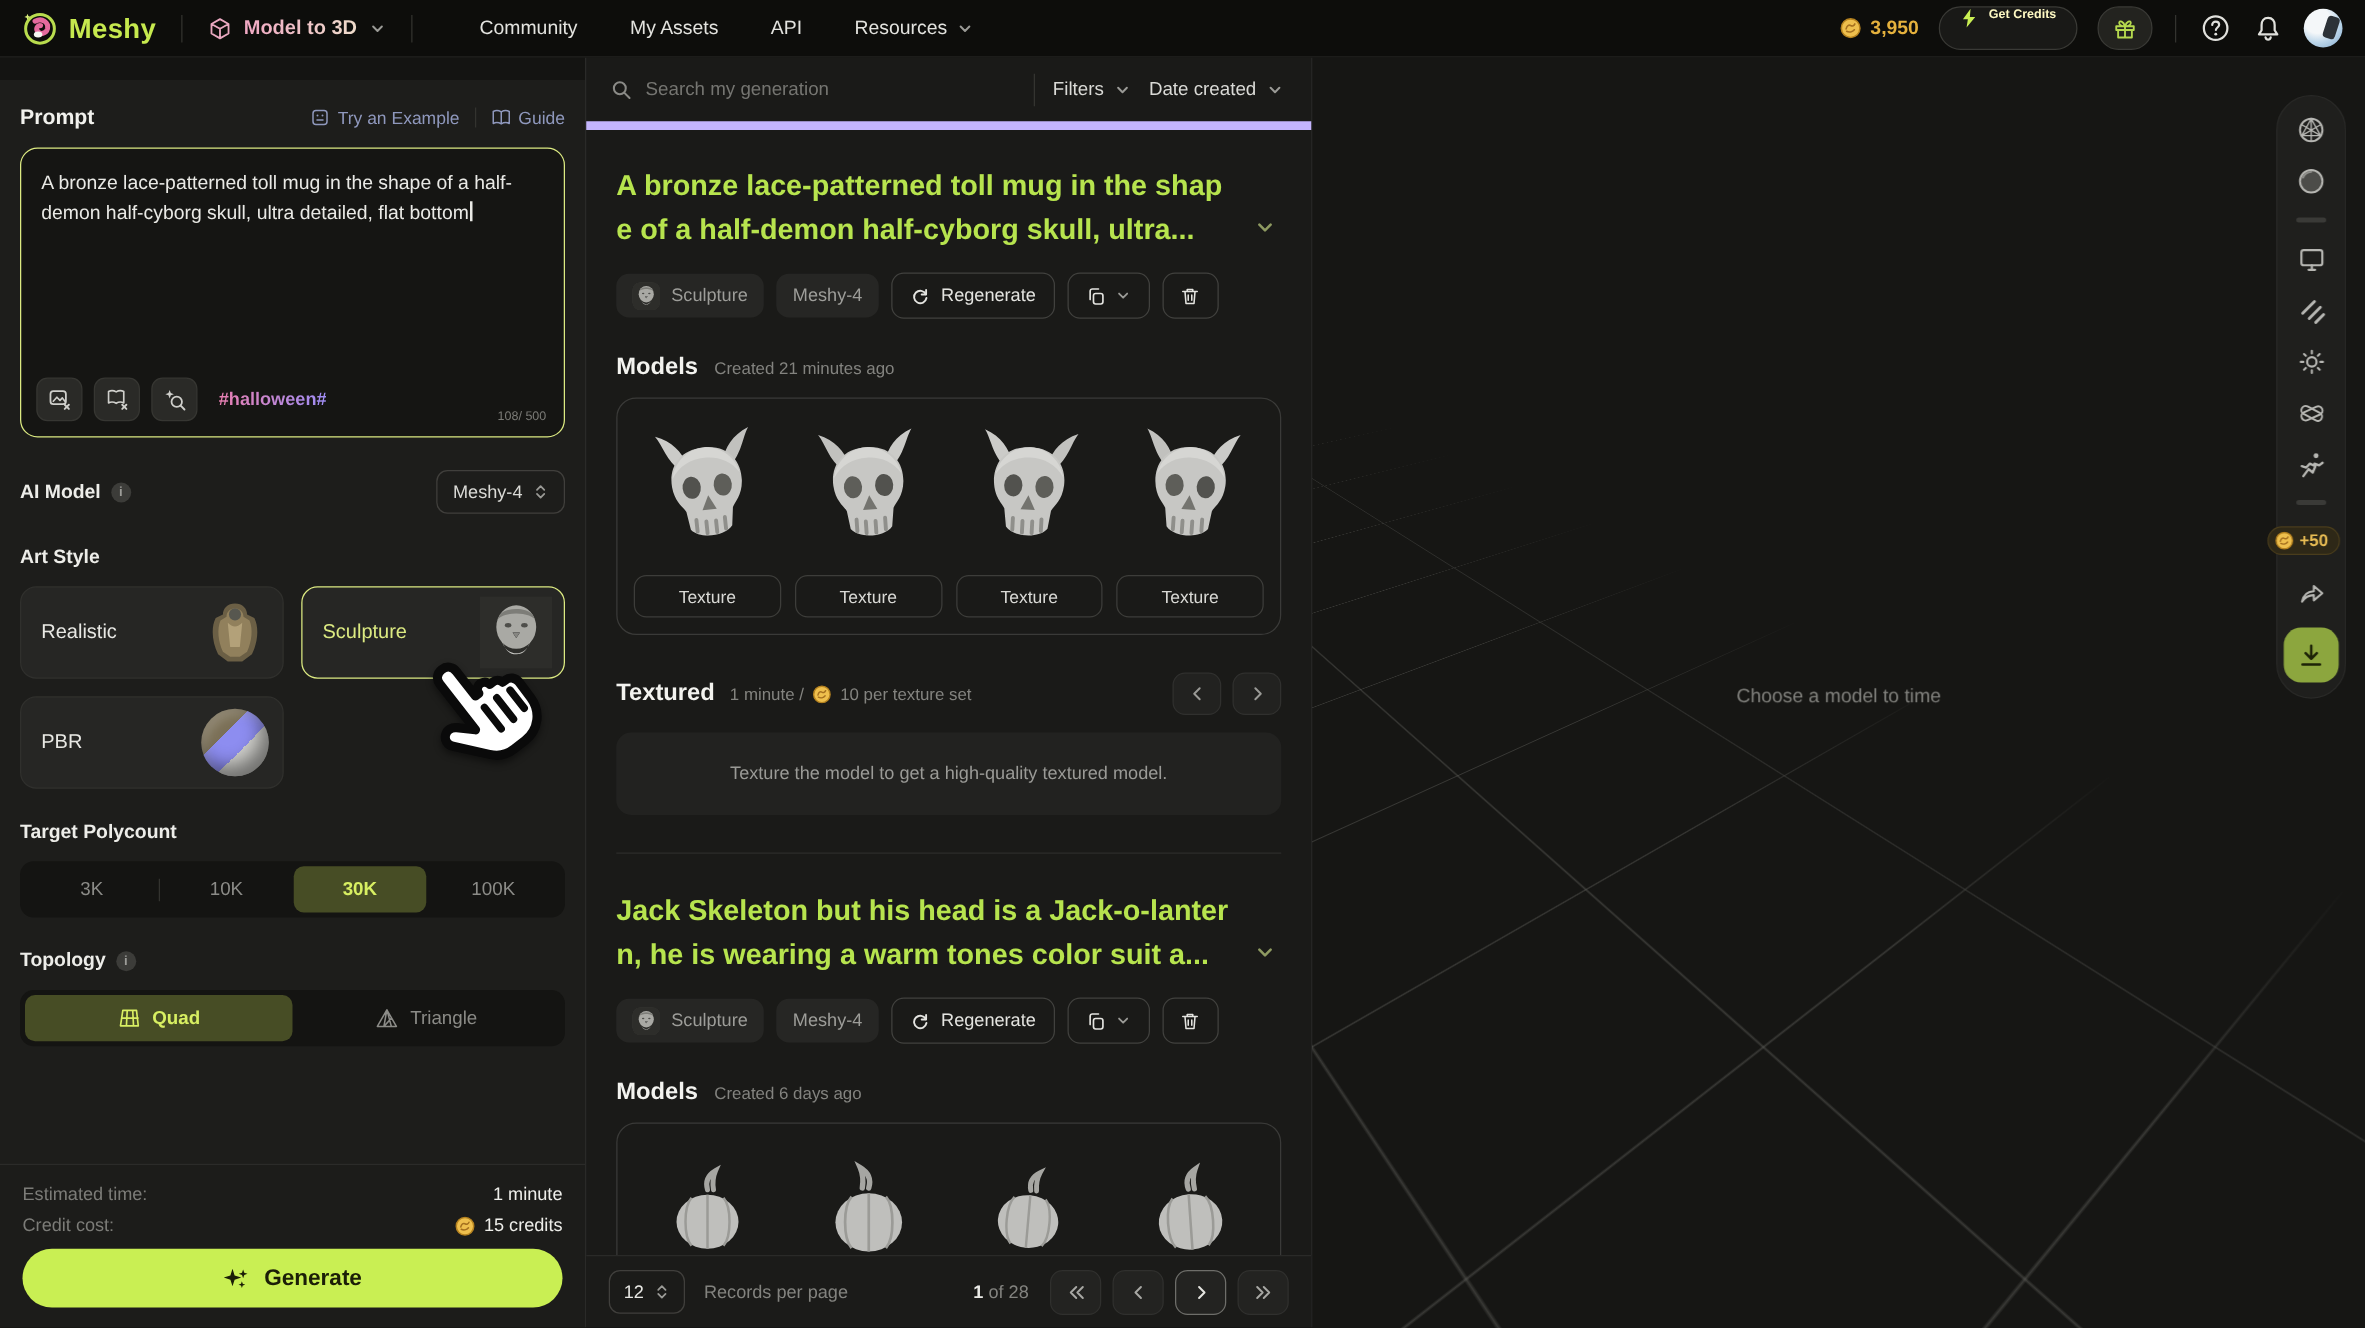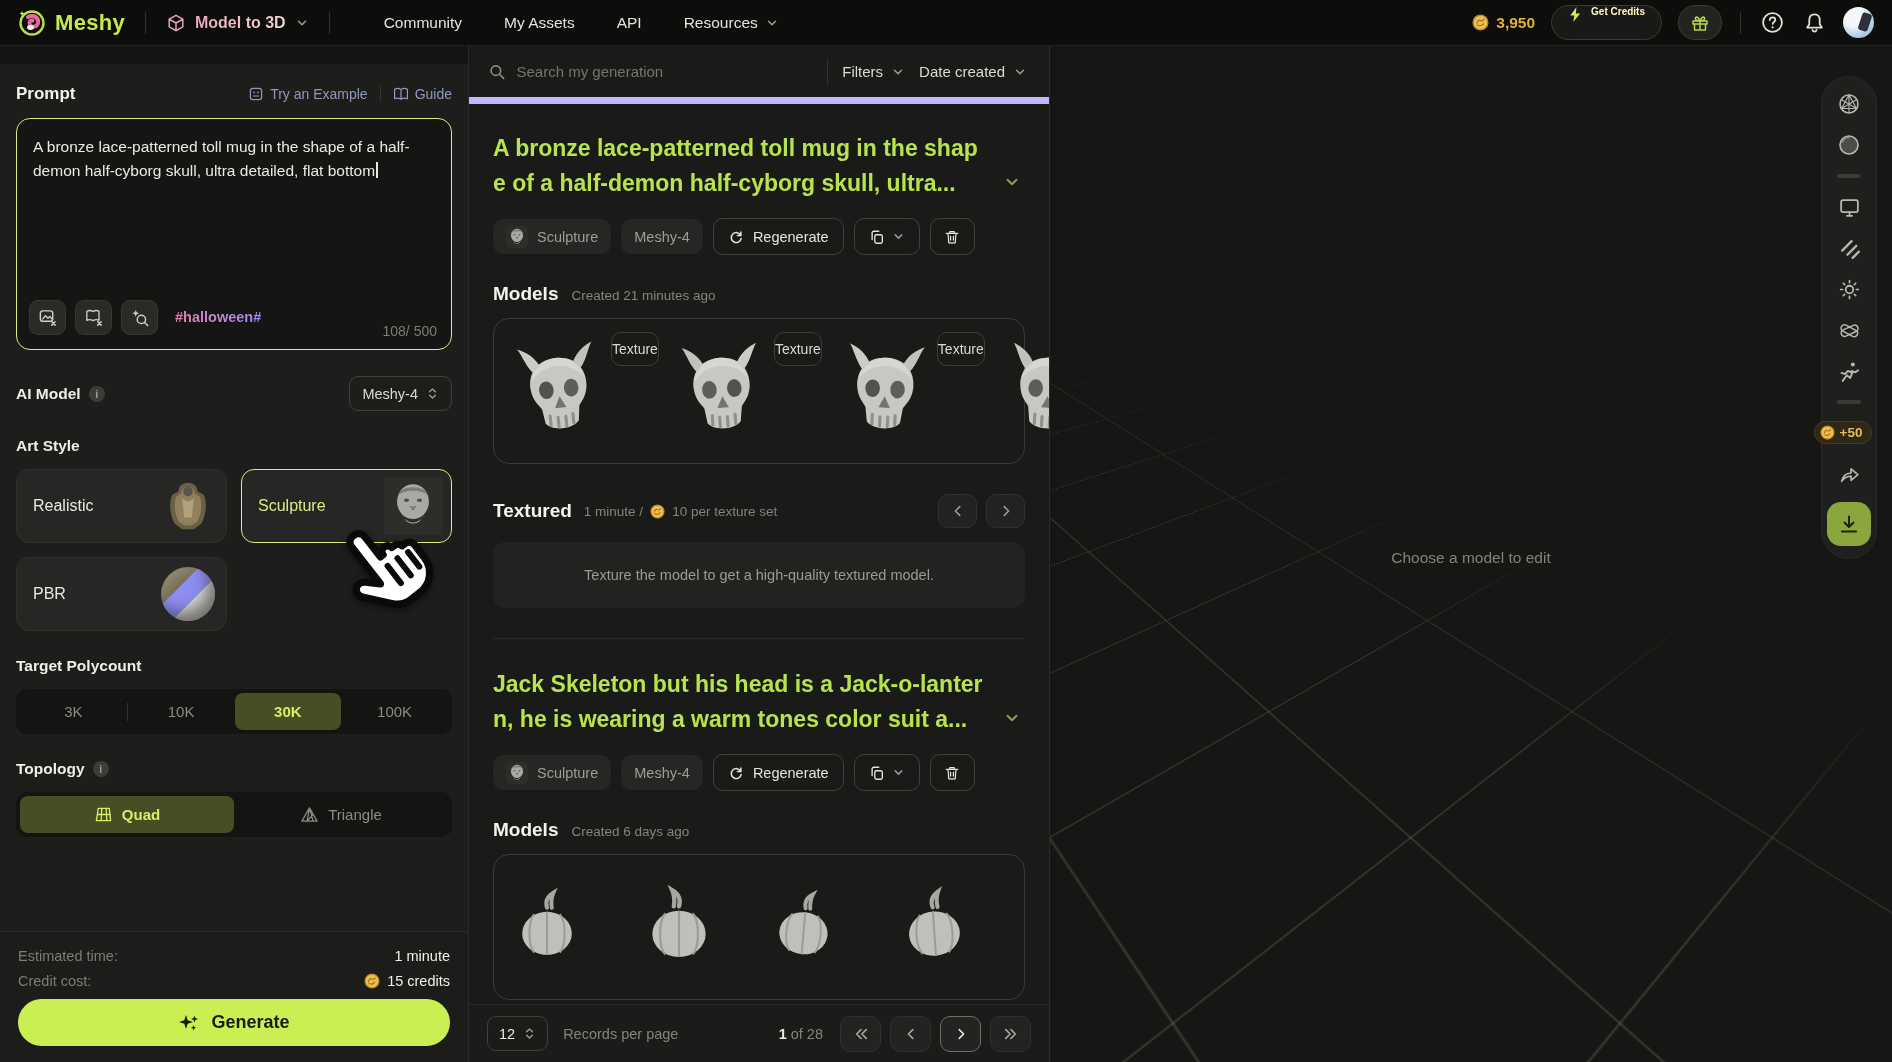--- a/index.html
+++ b/index.html
@@ -49,21 +49,21 @@
   .prompt-box { margin-top:14px; height:232px; background:#151513; border:1px solid #dcea82;
     border-radius:14px; padding:16px 16px 12px; position:relative; cursor:text; }
   .prompt-text { font-size:15.5px; line-height:1.55; color:#e9e9e5; max-width:390px; display:inline; }
   .caret { display:inline-block; width:1.5px; height:16px; background:#e9e9e5; vertical-align:-2px; margin-left:1px; }
   .prompt-foot { position:absolute; left:12px; right:14px; bottom:10px; display:flex; align-items:center; gap:9px; }
   .tool-btn { width:37px; height:35px; background:#2a2a27; border:1px solid #363632; border-radius:9px;
     display:flex; align-items:center; justify-content:center; color:#cfcfcb; cursor:pointer; }
   .tool-btn svg { width:19px; height:19px; }
   .hashtag { margin-left:8px; font-size:14.5px; font-weight:600;
     background:linear-gradient(90deg,#e87fb0,#9f8df5); -webkit-background-clip:text; background-clip:text; color:transparent; cursor:pointer; }
-  .char-count { margin-left:auto; font-size:14px; color:#77777
+  .char-count { margin-left:auto; font-size:10px; color:#77777
 3; color:#77777f;margin-top:28px; }
   .char-count { color:#7b7b77; }
 
   .row-label { display:flex; align-items:center; gap:8px; margin-top:26px; font-size:15.5px; font-weight:600; color:#edede9; }
   .info-dot { width:16px; height:16px; border-radius:50%; background:#3c3c39; color:#9d9d99;
     font-size:10.5px; display:flex; align-items:center; justify-content:center; font-weight:700; }
   .ai-row { display:flex; align-items:center; margin-top:26px; }
   .ai-row .row-label { margin-top:0; }
   .select-pill { margin-left:auto; display:flex; align-items:center; gap:8px; height:35px; padding:0 12px;
     border:1px solid #403f3c; border-radius:9px; color:#dadad6; font-size:14.5px; cursor:pointer; }
@@ -122,21 +122,21 @@
   .pill-thumb { width:22px; height:22px; border-radius:6px; background:#3a3a37; overflow:hidden; display:flex; align-items:center; justify-content:center; }
   .obtn { height:37px; display:flex; align-items:center; gap:9px; padding:0 14px; background:transparent;
     border:1px solid #41413e; border-radius:10px; color:#e4e4e0; font-size:14.5px; font-family:inherit; cursor:pointer; }
   .obtn svg { width:16px; height:16px; }
   .obtn.sq { width:45px; padding:0; justify-content:center; }
   .models-head { display:flex; align-items:baseline; gap:13px; margin-top:28px; }
   .models-title { font-size:19px; font-weight:700; color:#f3f3ef; }
   .models-created { font-size:13.5px; color:#83837f; }
   .models-box { margin-top:13px; border:1px solid #3a3a38; border-radius:16px; padding:13px;
     display:grid; grid-template-columns:repeat(4,1fr); gap:11px; }
-  .model-cell { display:flex; flex-direction:row; gap:0; }
+  .model-cell { display:flex; flex-direction:column; gap:10px; }
   .model-thumb { height:118px; display:flex; align-items:center; justify-content:center; }
   .model-thumb svg { width:104px; height:104px; }
   .btn-texture { height:34px; border:1px solid #3d3d3a; background:transparent; border-radius:10px;
     color:#d9d9d5; font-size:14px; font-family:inherit; cursor:pointer; }
   .textured-head { display:flex; align-items:center; gap:12px; margin-top:30px; }
   .textured-meta { display:flex; align-items:center; gap:7px; font-size:13.5px; color:#83837f; }
   .tex-nav { margin-left:auto; display:flex; gap:9px; }
   .tex-nav .navb { width:39px; height:34px; background:#222220; border:1px solid #30302e; border-radius:10px;
     display:flex; align-items:center; justify-content:center; color:#9a9a96; cursor:pointer; }
   .navb svg { width:14px; height:14px; }
@@ -786,21 +786,21 @@
         <svg style="width:16px;height:14px">
             <use href="#i-dchevright"></use>
           </svg>
       </div>
     </div>
   </div>
 </section>
 
 <section class="viewport">
   <div class="grid-floor"></div>
-  <div class="vp-hint">Choose a model to edit</div>
+  <div class="vp-hint">Choose a model to time</div>
 
   <div class="toolbar">
     <div class="tb-icon">
       <svg width="24" height="24">
           <use href="#i-wiresphere"></use>
         </svg>
     </div>
     <div class="tb-icon">
       <svg width="24" height="24">
           <use href="#i-matcap"></use>

